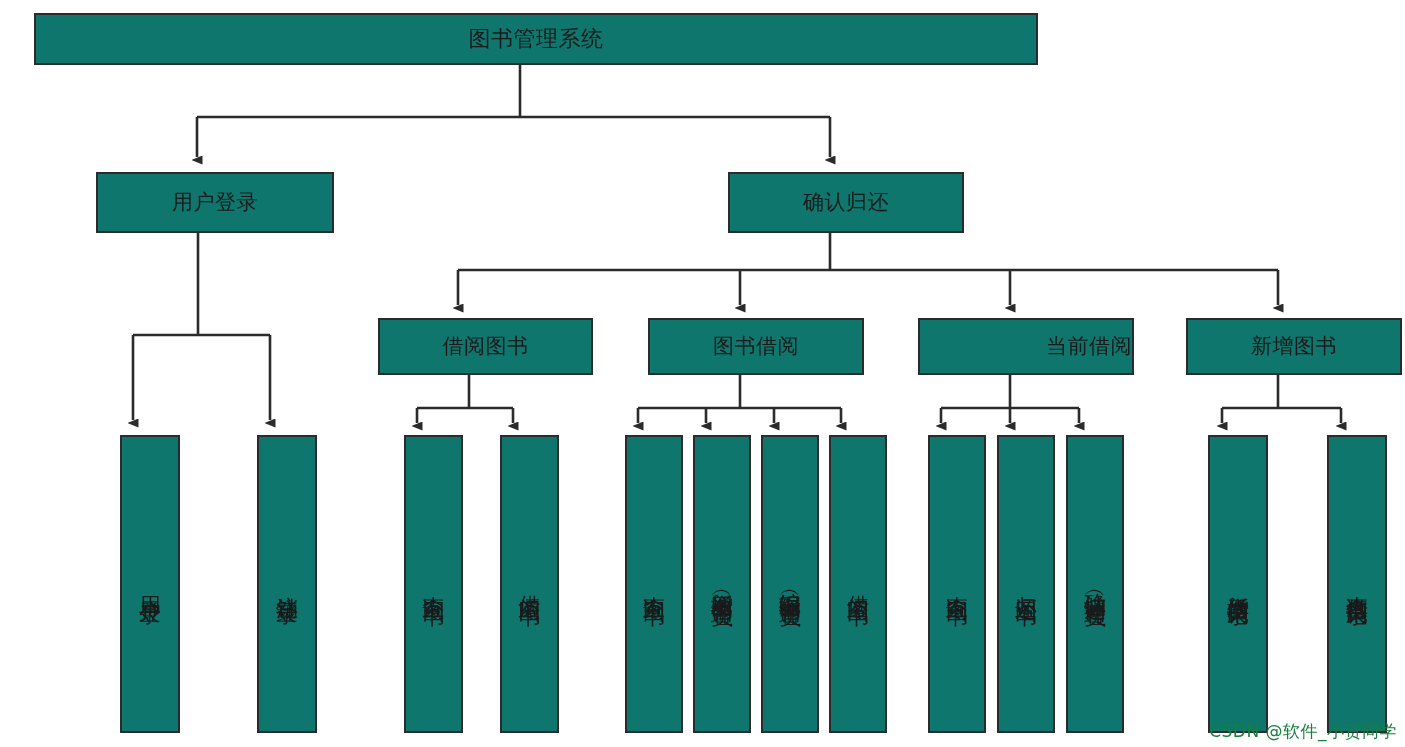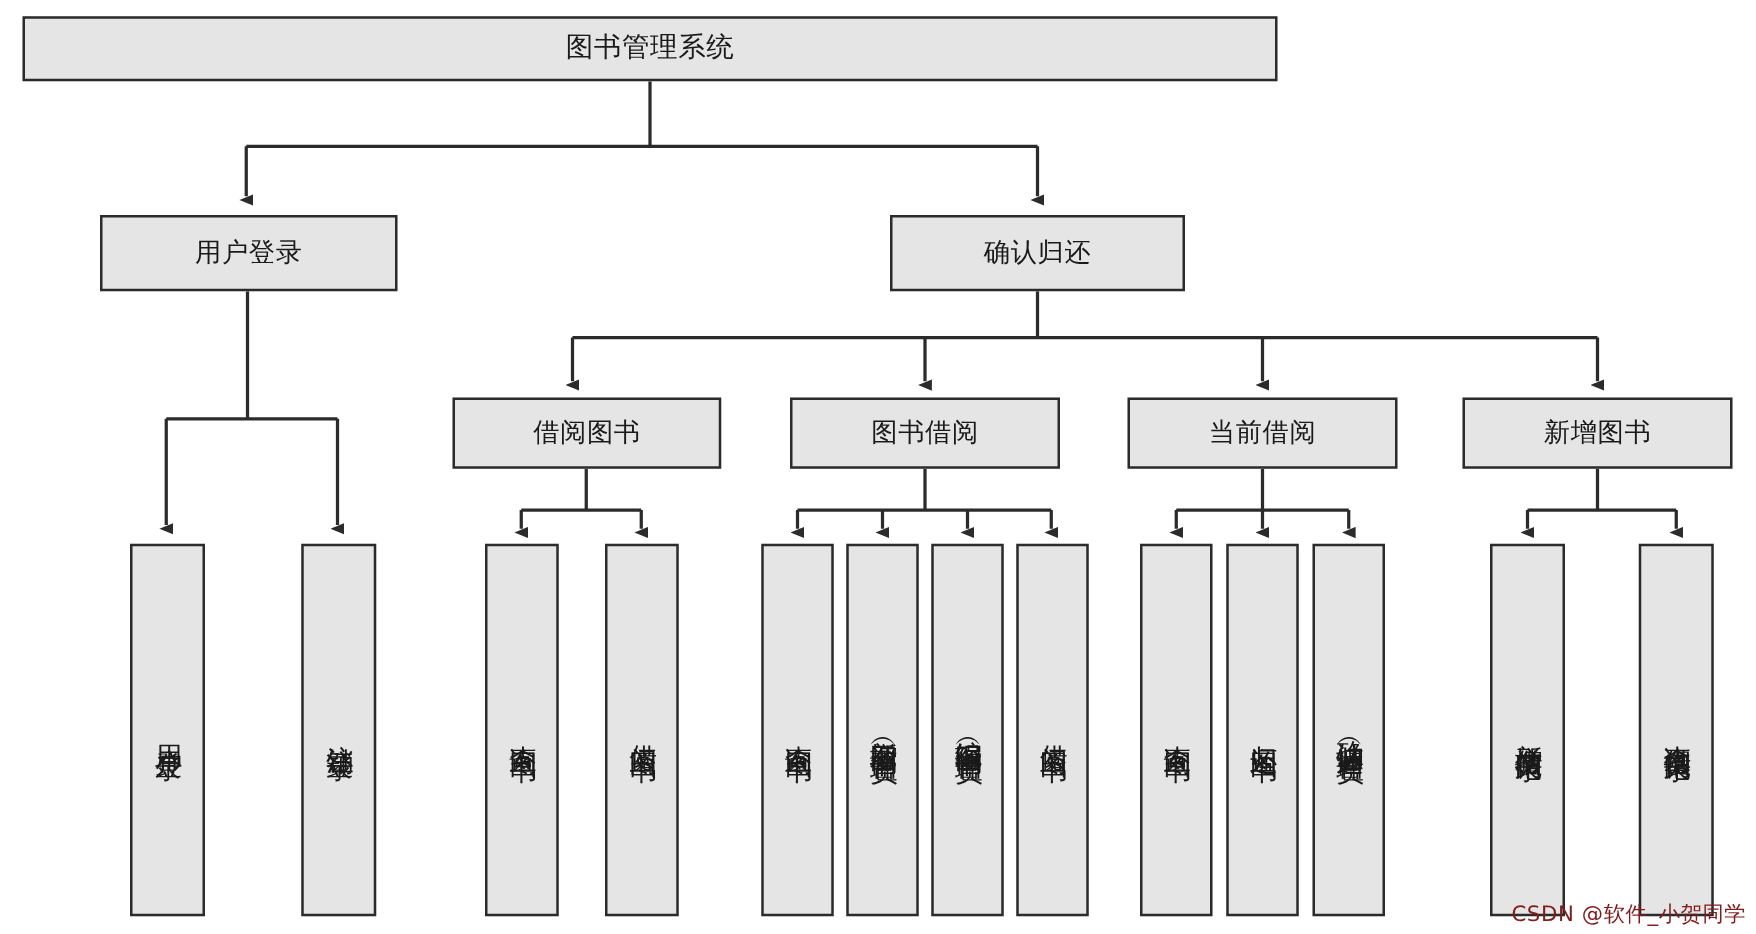--- a/index.html
+++ b/index.html
@@ -21,26 +21,27 @@
     position: absolute;
     left: 0;
     top: 0;
     width: 1405px;
     height: 747px;
     pointer-events: none;
   }
   .node {
     position: absolute;
     box-sizing: border-box;
-    background: #e5e5e5;
+    background: #0f766e;
     border: 2.5px solid #2b2b2b;
     display: flex;
     align-items: center;
     justify-content: center;
     color: #1a1a1a;
+    margin-left: 16px;
   }
   .node.horiz .label {
     writing-mode: horizontal-tb;
     font-size: 21px;
     letter-spacing: 0.5px;
     white-space: nowrap;
     line-height: 1;
   }
   .node.vert {
     align-items: center;
@@ -57,21 +58,21 @@
   }
   .node.vert.tall .label {
     letter-spacing: 2px;
   }
   .node.root .label { font-size: 22px; }
   #watermark {
     position: absolute;
     right: 8px;
     bottom: 4px;
     font-size: 17px;
-    color: #7f1d1d;
+    color: #15803d;
     letter-spacing: 0.5px;
     white-space: nowrap;
   }
 </style>
 </head>
 <body>
 
 <div id="canvas">
 
   <svg class="connectors" viewBox="0 0 1405 747" xmlns="http://www.w3.org/2000/svg">
@@ -134,21 +135,21 @@
   <div class="node horiz" style="left:712px; top:172px; width:236px; height:61px;">
     <span class="label">确认归还</span>
   </div>
 
   <div class="node horiz" style="left:362px; top:318px; width:215px; height:57px;">
     <span class="label">借阅图书</span>
   </div>
   <div class="node horiz" style="left:632px; top:318px; width:216px; height:57px;">
     <span class="label">图书借阅</span>
   </div>
-  <div class="node horiz" style="left:902px; top:318px; width:216px; height:57px;">
+  <div class="node horiz" style="left:902px; top:318px; width:216px; height:57px;justify-content:flex-end;">
     <span class="label">当前借阅</span>
   </div>
   <div class="node horiz" style="left:1170px; top:318px; width:216px; height:57px;">
     <span class="label">新增图书</span>
   </div>
 
   <div class="node vert" style="left:104px; top:435px; width:60px; height:298px;">
     <span class="label">用户登录</span>
   </div>
   <div class="node vert" style="left:241px; top:435px; width:60px; height:298px;">

